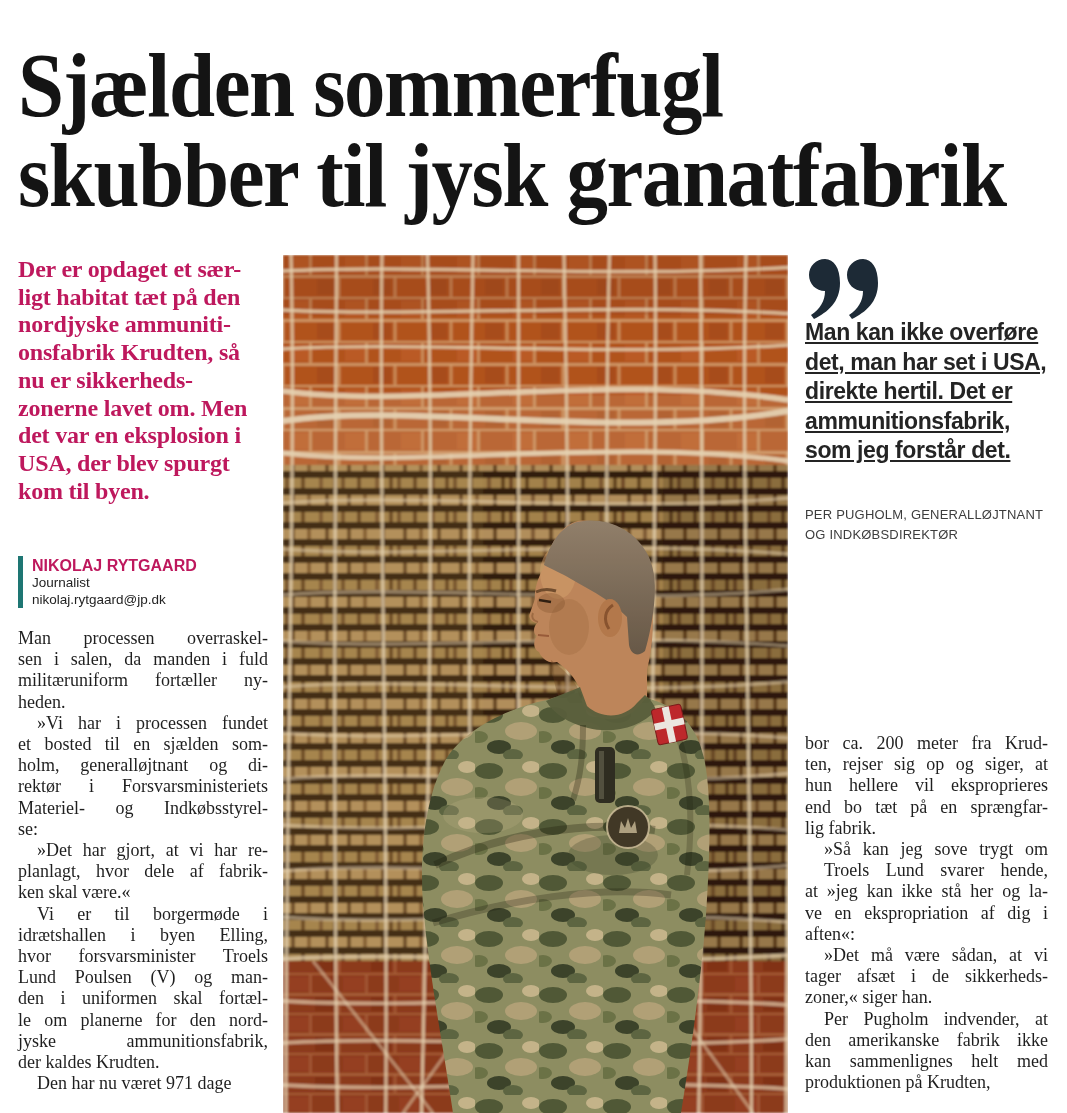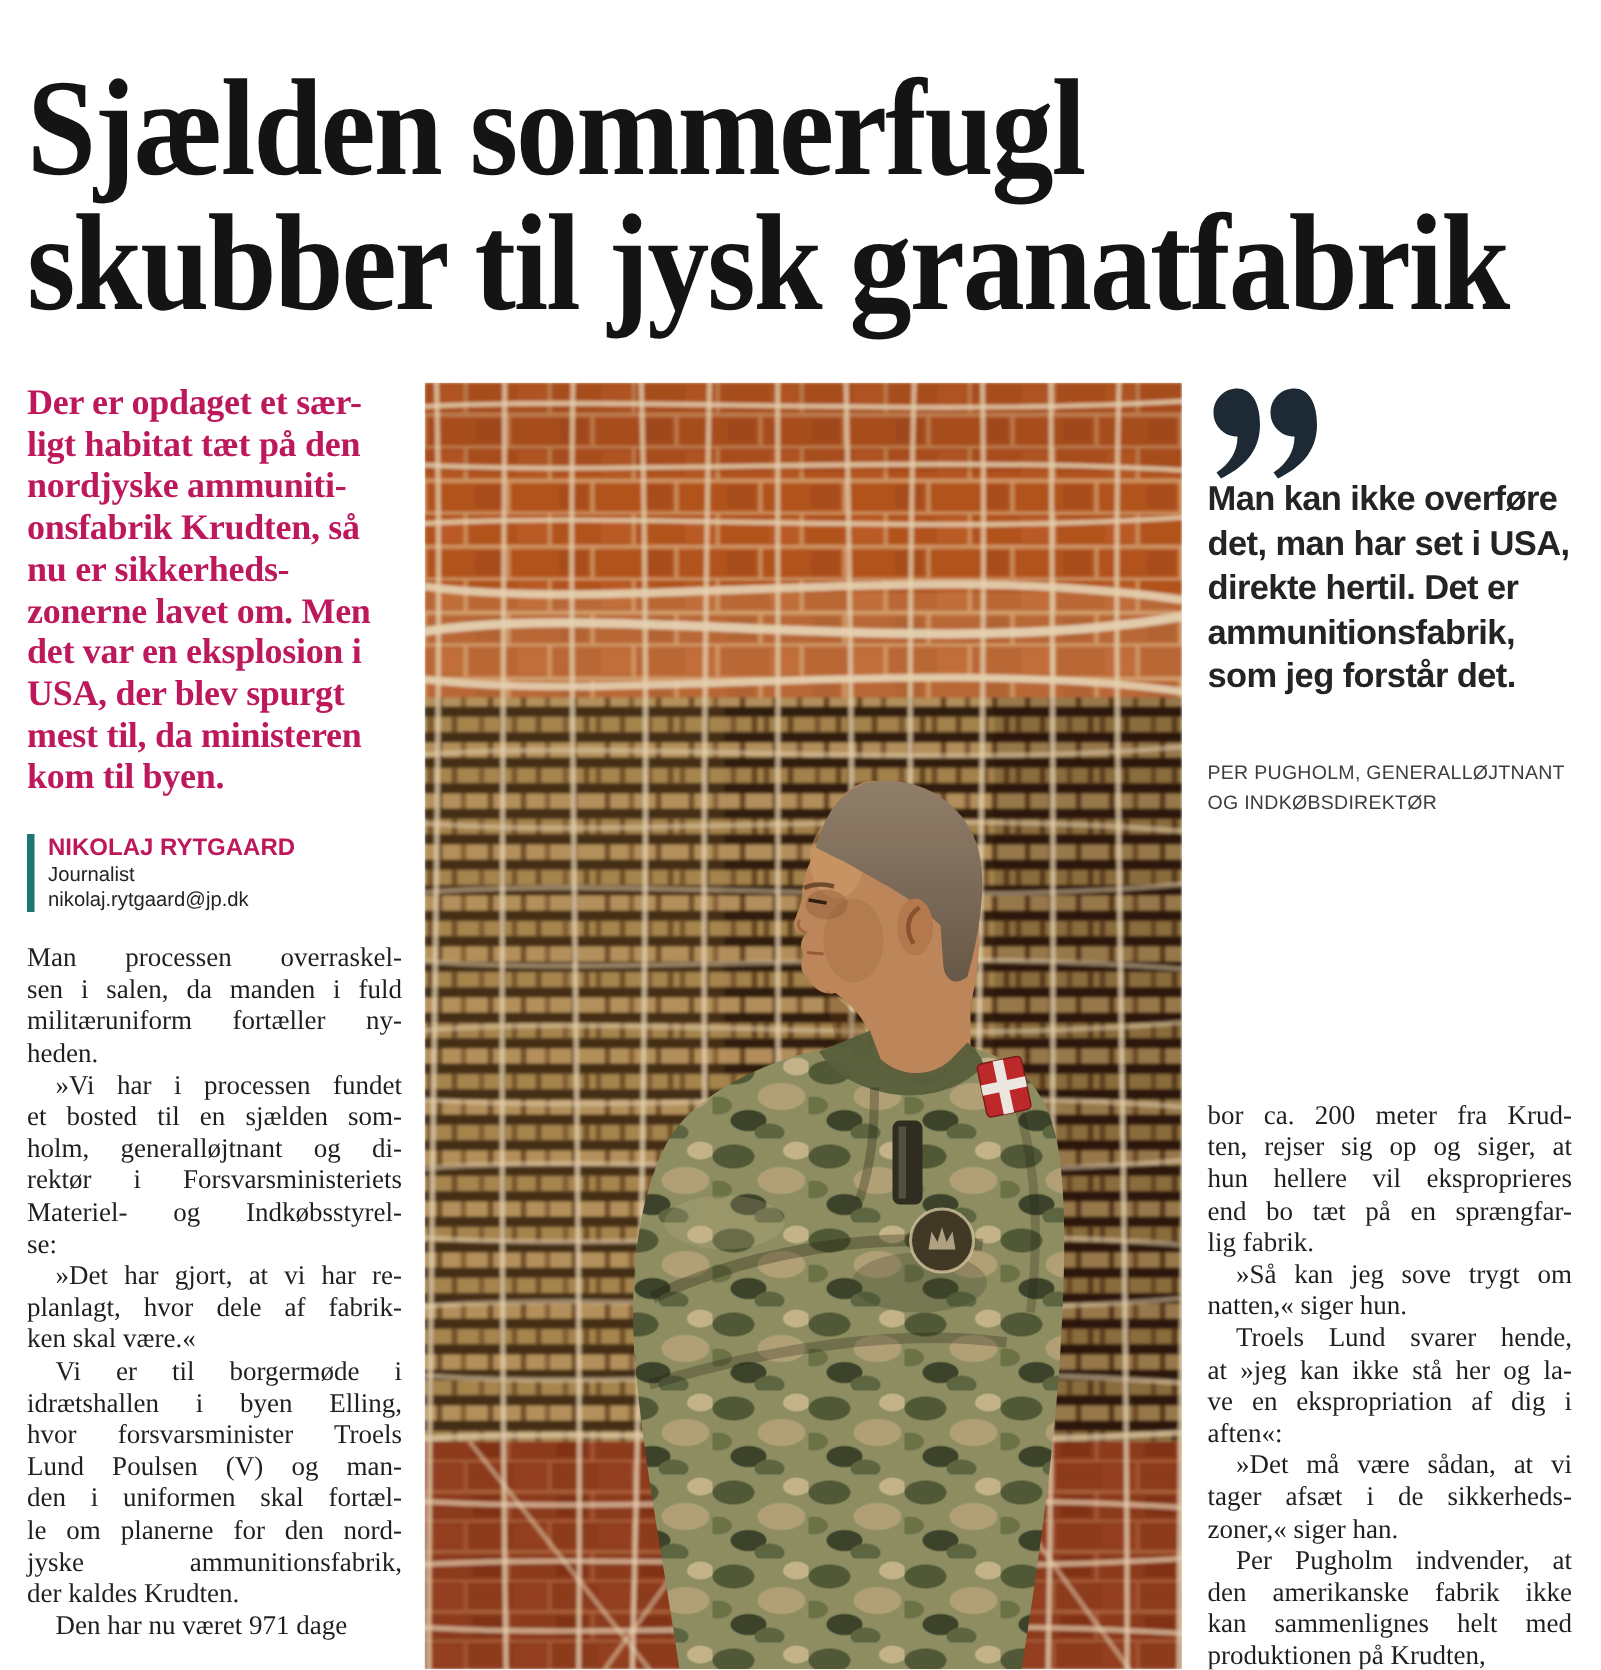--- a/index.html
+++ b/index.html
@@ -28,21 +28,21 @@
   .body{position:absolute;left:0;font:18px/21.2px "Liberation Serif",serif;color:var(--c-body_text);}
   .col-left .body{top:372px;width:250px;}
   .col-right .body{top:477px;width:243px;}
   .bl{text-align:justify;text-align-last:justify;}
   .bl.last{text-align-last:left;}
   .para{margin:0;}
   .para.indent .bl:first-child{text-indent:19px;}
   .quote-icon{position:absolute;left:2px;top:2px;width:76px;height:62px;}
   .quote-text{position:absolute;left:0;top:62px;width:260px;
         font:bold 23px/29.5px "Liberation Sans",sans-serif;letter-spacing:-0.4px;
-        color:var(--c-quote_text);}
+        color:var(--c-quote_text);text-decoration:underline;}
   .quote-text .bl,.quote-attr .bl{text-align:left;text-align-last:auto;}
   .quote-attr{position:absolute;left:0;top:249px;width:250px;
         font:13px/19.5px "Liberation Sans",sans-serif;letter-spacing:.2px;
         color:var(--c-attribution_text);}
   .photo{position:absolute;left:283px;top:255px;width:505px;height:858px;margin:0;overflow:hidden;}
   .photo svg{display:block;}
 </style>
 </head>
 <body>
 
@@ -56,21 +56,20 @@
   <section class="col-left">
     <div class="lede">
         <div class="bl">Der er opdaget et sær-</div>
         <div class="bl">ligt habitat tæt på den</div>
         <div class="bl">nordjyske ammuniti-</div>
         <div class="bl">onsfabrik Krudten, så</div>
         <div class="bl">nu er sikkerheds-</div>
         <div class="bl">zonerne lavet om. Men</div>
         <div class="bl">det var en eksplosion i</div>
         <div class="bl">USA, der blev spurgt</div>
-        <div class="bl">mest til, da ministeren</div>
         <div class="bl last">kom til byen.</div>
       </div>
     <div class="byline">
       <div class="byline-name">NIKOLAJ RYTGAARD</div>
       <div class="byline-role">Journalist</div>
       <div class="byline-email">nikolaj.rytgaard@jp.dk</div>
     </div>
     <div class="body">
         <div class="para">
           <div class="bl">Man processen overraskel-</div>
@@ -268,21 +267,20 @@
     <div class="body">
         <div class="para">
           <div class="bl">bor ca. 200 meter fra Krud-</div>
           <div class="bl">ten, rejser sig op og siger, at</div>
           <div class="bl">hun hellere vil eksproprieres</div>
           <div class="bl">end bo tæt på en sprængfar-</div>
           <div class="bl last">lig fabrik.</div>
         </div>
         <div class="para indent">
           <div class="bl">»Så kan jeg sove trygt om</div>
-          <div class="bl last">natten,« siger hun.</div>
         </div>
         <div class="para indent">
           <div class="bl">Troels Lund svarer hende,</div>
           <div class="bl">at »jeg kan ikke stå her og la-</div>
           <div class="bl">ve en ekspropriation af dig i</div>
           <div class="bl last">aften«:</div>
         </div>
         <div class="para indent">
           <div class="bl">»Det må være sådan, at vi</div>
           <div class="bl">tager afsæt i de sikkerheds-</div>

